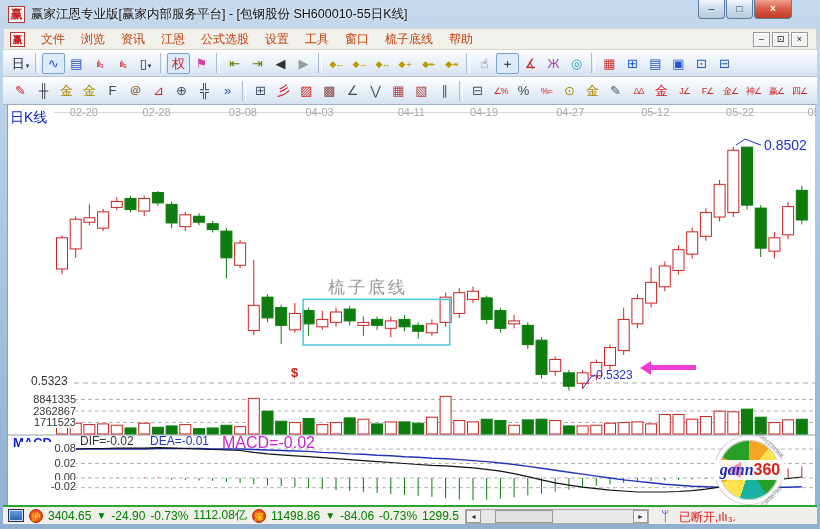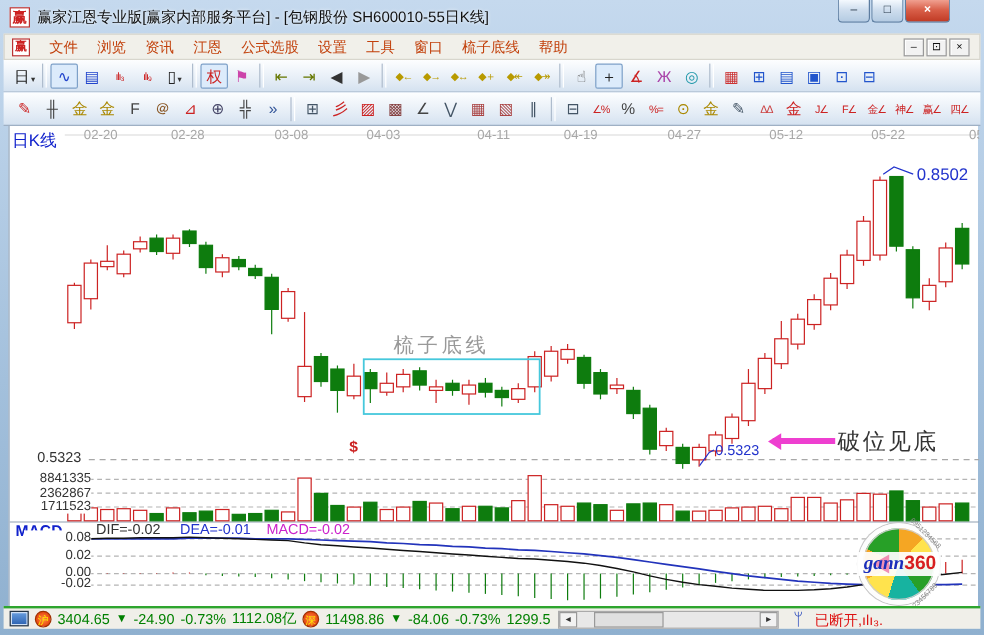--- a/index.html
+++ b/index.html
@@ -46,21 +46,21 @@
   .peak-label{left:756px;top:32px;font-size:14px;color:#2233cc;}
   .comb-label{left:320px;top:171px;font-size:17px;color:#999;letter-spacing:3px;}
   .breakdown-label{left:690px;top:250px;font-size:19px;color:#333;letter-spacing:2px;}
   .lowtag-label{left:588px;top:263px;font-size:12px;color:#2233cc;}
   .dollar-label{left:283px;top:260px;font-size:13px;font-weight:bold;color:#cc2222;}
   .support-label{left:20px;top:269px;font-size:12px;color:#333;background:#fff;padding:0 3px;}
   .vol-lbl{left:12px;width:56px;text-align:right;font-size:11px;color:#333;background:#fff;}
   .macd-title{left:5px;top:330px;font-size:13px;color:#1122cc;font-weight:bold;}
   .macd-dif{left:72px;top:329px;font-size:12px;color:#333;}
   .macd-dea{left:142px;top:329px;font-size:12px;color:#2233cc;}
-  .macd-val{left:214px;top:329px;font-size:12px;color:#cc22cc;}
+  .macd-val{left:214px;top:329px;font-size:16px;color:#cc22cc;}
   .macd-lbl{left:12px;width:56px;text-align:right;font-size:11px;color:#333;background:#fff;}
   .pink-arrow{left:636px;top:260px;width:52px;height:5px;background:#ee3fd0;}
   .pink-arrow:before{content:"";position:absolute;left:-11px;top:-4px;border:7px solid transparent;
                      border-right:11px solid #ee3fd0;margin-top:0;}
   
   .gann{left:705px;top:331px;width:72px;height:68px;}
   .gann .ring{position:absolute;left:2px;top:0;width:68px;height:68px;border-radius:50%;
      background:conic-gradient(#f5a623 0 12%,#ffe34d 12% 25%,#27a027 25% 40%,#17b3a0 40% 55%,
                 #ffe34d 55% 68%,#f5a623 68% 82%,#27a027 82% 100%);
      border:4px solid #fdfdfd;box-shadow:0 0 0 1px #c8c8c8, inset 0 0 0 1px #cccccc;}
@@ -444,21 +444,20 @@
         <rect x="295.12" y="194.3766" width="146.58999999999997" height="45.63299999999998" fill="none" stroke="#45c8dc" stroke-width="1.5"></rect>
         <polyline points="728,40.11820000000003 737,34.11820000000003 753,40.11820000000003" fill="none" stroke="#2233cc"></polyline>
         <polyline points="575,283 583,272 587,270" fill="none" stroke="#2233cc"></polyline>
         <polyline points="54.0,344.0 67.7,344.0 81.4,344.0 95.1,344.0 108.8,344.0 122.5,344.0 136.2,344.0 149.9,343.5 163.6,343.5 177.3,343.5 191.0,343.5 204.7,344.0 218.4,344.0 232.1,344.0 245.8,344.5 259.5,345.0 273.2,345.5 286.9,346.0 300.6,346.4 314.3,347.4 328.0,347.9 341.7,348.9 355.4,349.3 369.1,350.3 382.8,350.8 396.5,351.7 410.2,352.2 423.9,353.2 437.6,353.7 451.3,354.6 465.0,355.6 478.7,356.6 492.4,358.0 506.1,359.5 519.8,361.4 533.5,363.3 547.2,365.3 560.9,367.2 574.6,369.1 588.3,371.1 602.0,373.0 615.7,374.9 629.4,376.4 643.1,377.8 656.8,379.3 670.5,380.2 684.2,381.2 697.9,381.7 711.6,382.2 725.3,382.7 739.0,382.7 752.7,382.7 766.4,382.2 780.1,382.2 793.8,381.7" fill="none" stroke="#2233bb" stroke-width="1.4"></polyline>
         <polyline points="54.0,344.0 67.7,344.0 81.4,343.5 95.1,343.5 108.8,343.1 122.5,343.1 136.2,343.1 149.9,342.6 163.6,343.1 177.3,343.5 191.0,344.0 204.7,344.5 218.4,345.0 232.1,345.5 245.8,347.4 259.5,348.9 273.2,349.8 286.9,350.8 300.6,351.7 314.3,352.7 328.0,353.7 341.7,354.6 355.4,355.6 369.1,356.6 382.8,357.5 396.5,358.5 410.2,359.5 423.9,360.4 437.6,360.9 451.3,361.9 465.0,362.9 478.7,364.3 492.4,366.2 506.1,368.7 519.8,371.6 533.5,374.9 547.2,377.8 560.9,380.2 574.6,382.2 588.3,383.6 602.0,385.1 615.7,386.0 629.4,387.0 643.1,387.0 656.8,387.0 670.5,386.5 684.2,385.6 697.9,384.1 711.6,382.2 725.3,380.2 739.0,378.3 752.7,376.4 766.4,374.9 780.1,373.5 793.8,372.0" fill="none" stroke="#111111" stroke-width="1.2"></polyline>
       </svg>
 
     <span class="ov panel-label">日K线</span>
     <span class="ov peak-label">0.8502</span>
     <span class="ov comb-label">梳子底线</span>
-    <span class="ov breakdown-label">破位见底</span>
     <span class="ov pink-arrow"></span>
     <span class="ov lowtag-label">0.5323</span>
     <span class="ov dollar-label">$</span>
     <span class="ov support-label">0.5323</span>
 
     <span class="ov vol-lbl" style="top:288px">8841335</span>
     <span class="ov vol-lbl" style="top:299.5px">2362867</span>
     <span class="ov vol-lbl" style="top:311px">1711523</span>
 
     <span class="ov macd-title">MACD</span>

